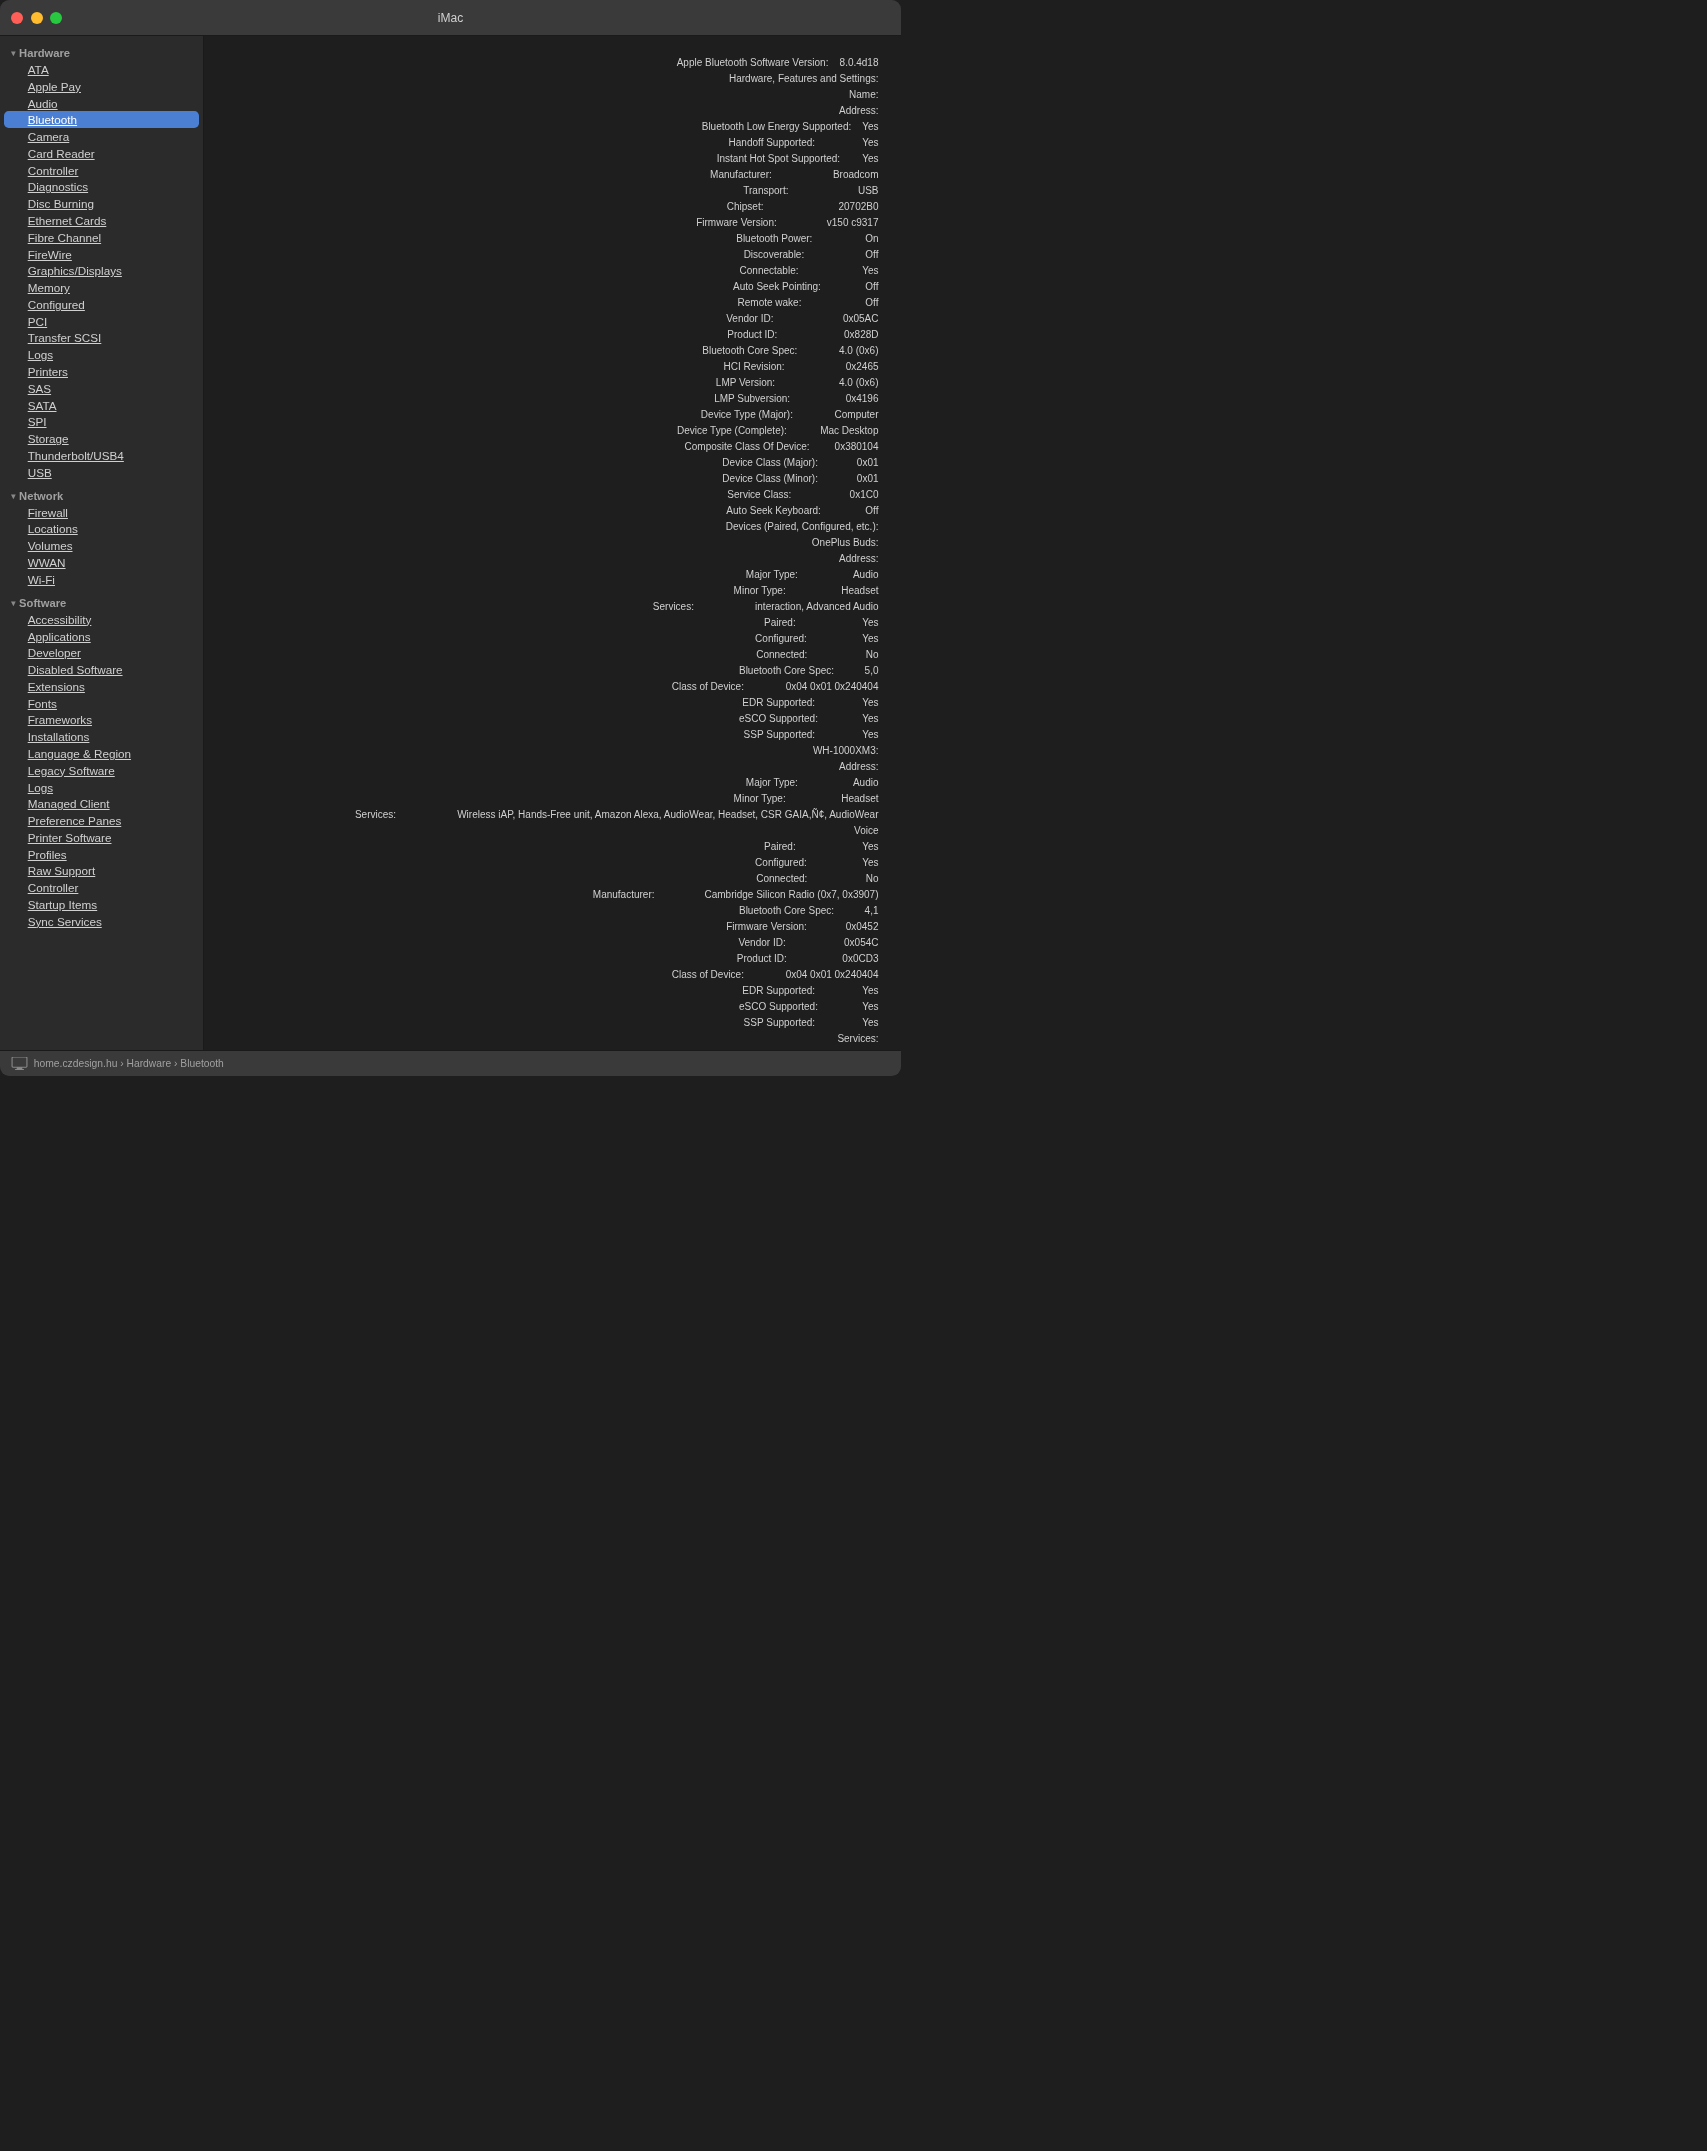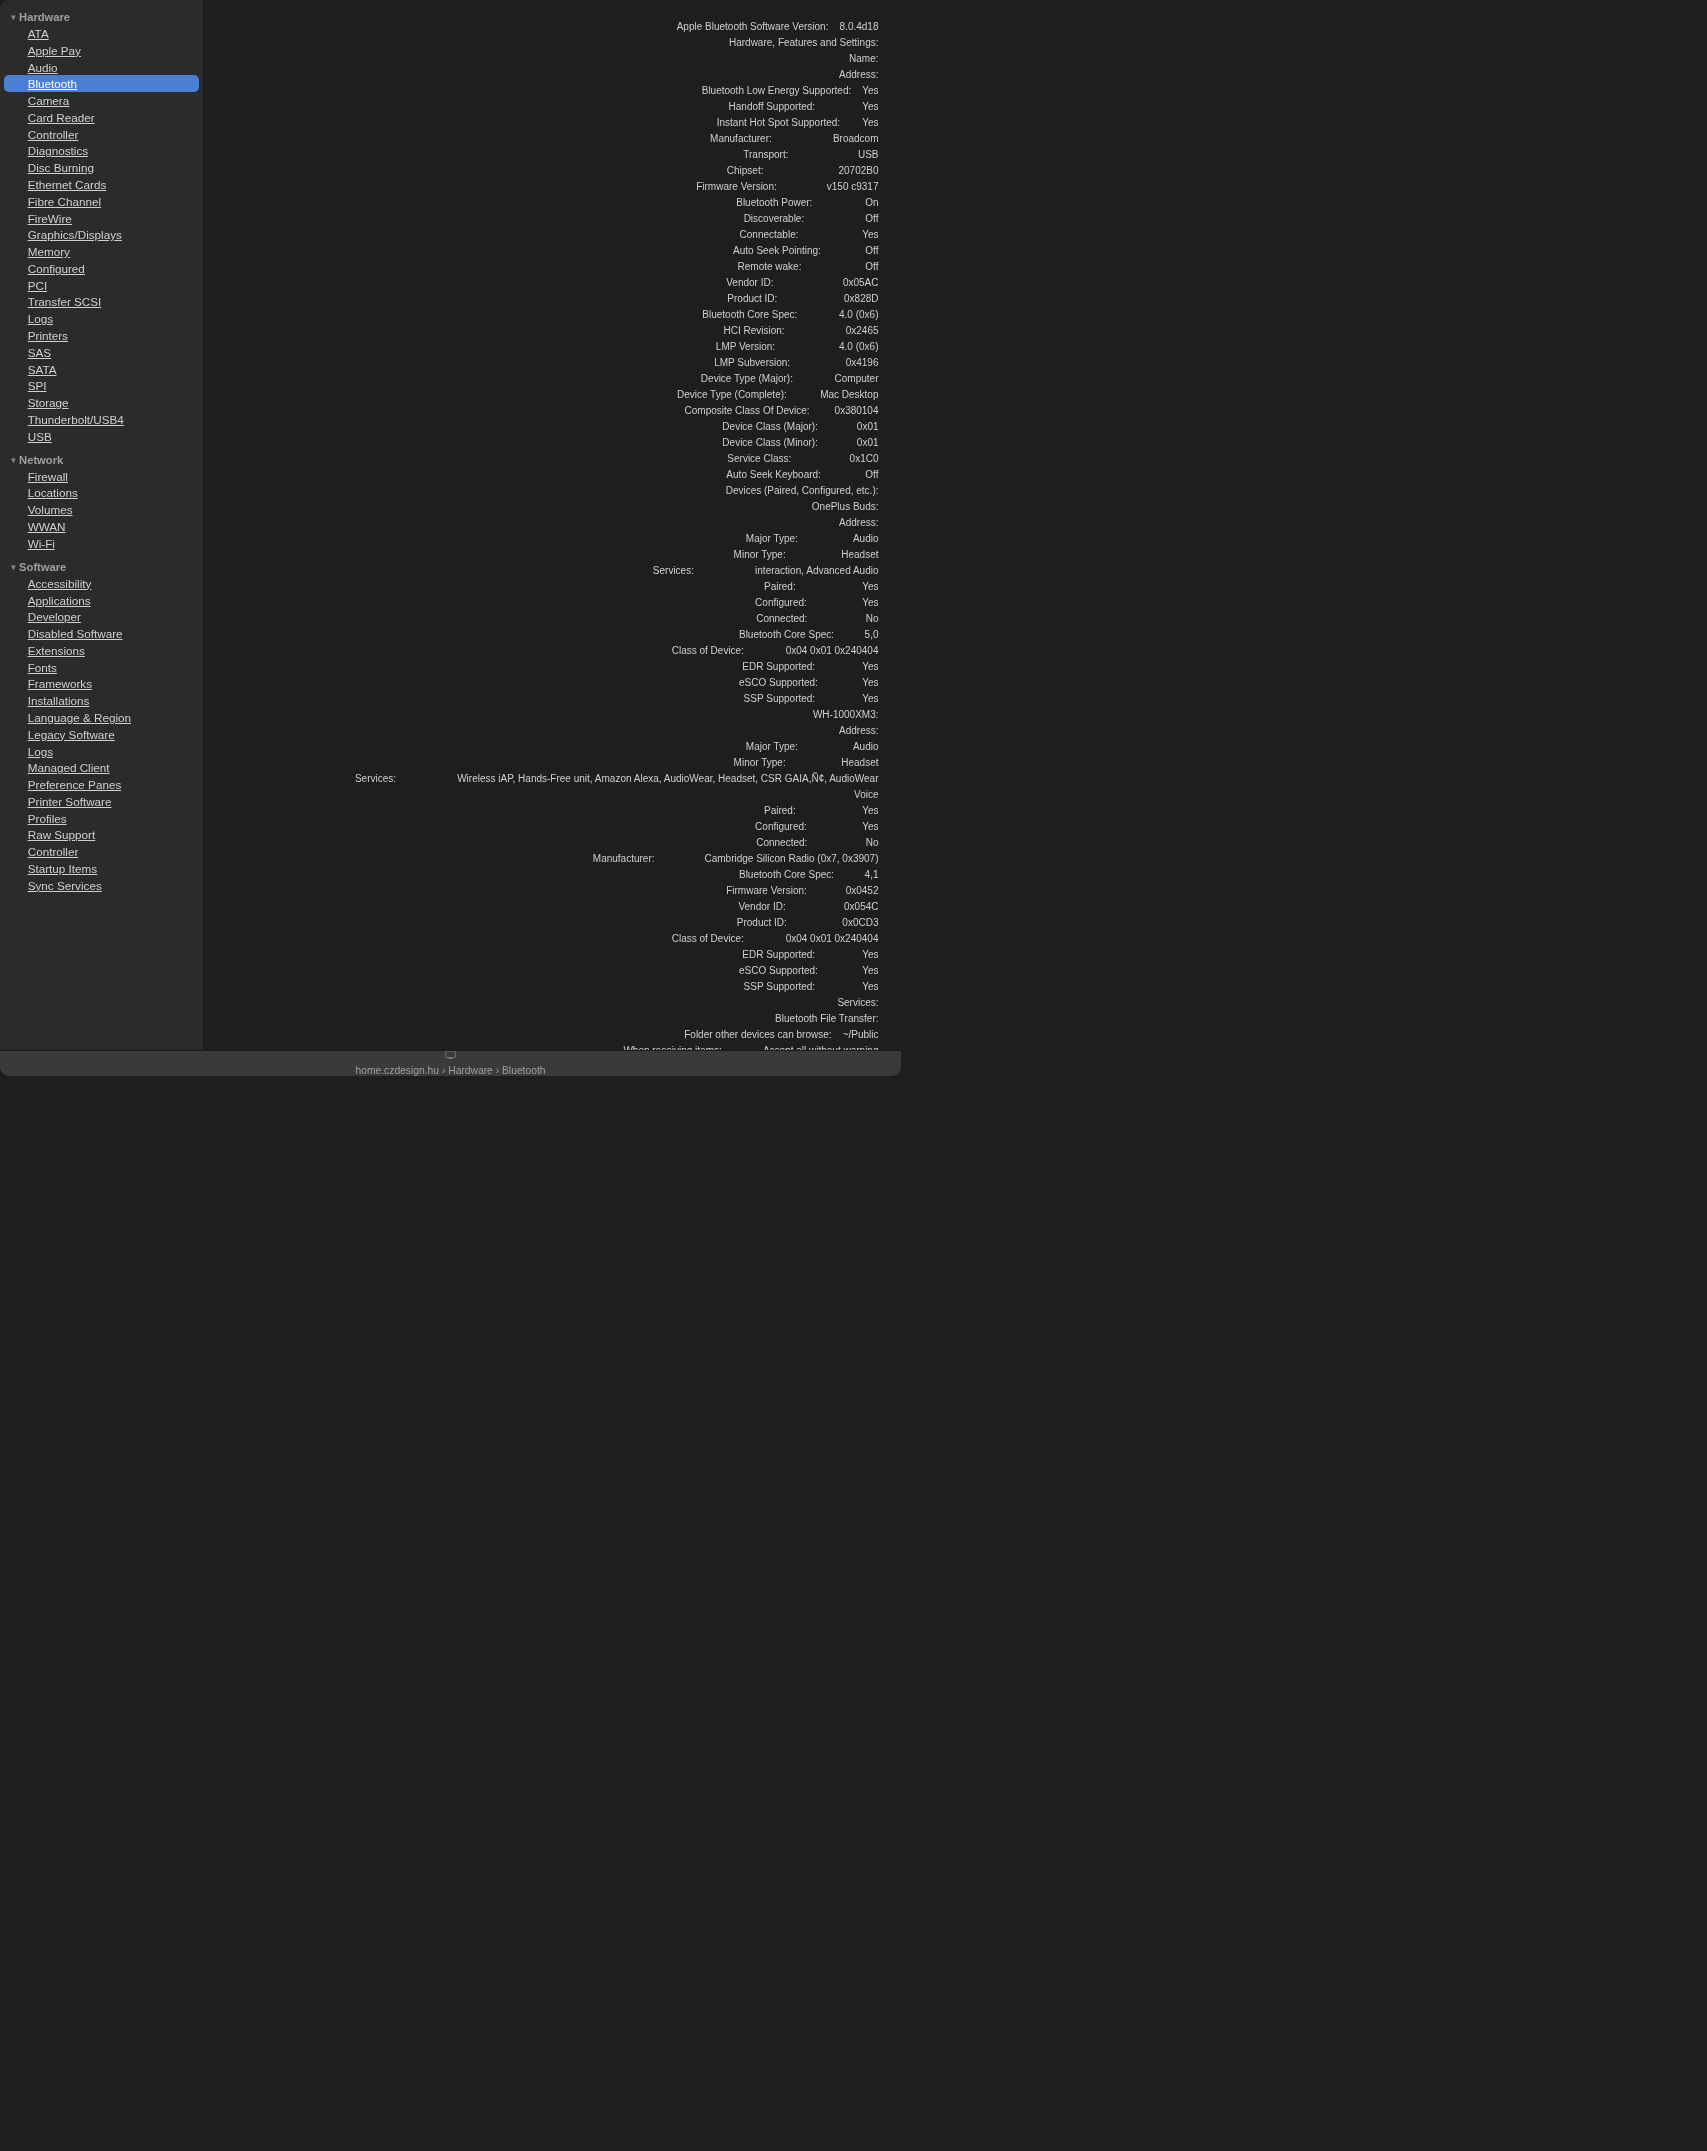--- a/index.html
+++ b/index.html
@@ -100,39 +100,46 @@
     .main-content::-webkit-scrollbar-track { background: #1e1e1e; }
     .main-content::-webkit-scrollbar-thumb { background: #555; border-radius: 3.7px; }
     .statusbar {
       height: 26px;
       background: #3a3a3a;
       border-top: 0.9px solid #1a1a1a;
       display: flex;
       align-items: center;
       padding: 0 11.2px;
       gap: 5.6px;
-      flex-direction: column;
     }
     .statusbar-text {
       color: #a0a0a0;
       font-size: 10.3px;
     }
     pre {
       font-family: Liberation Sans, sans-serif;
       font-size: 10px;
       color: #d0d0d0;
       line-height: 1.6;
       white-space: pre;
       text-align: right;
     }
   </style>
 </head>
 <body>
 
 <div class="window">
+  <div class="titlebar">
+    <div class="traffic-lights">
+      <div class="traffic-light tl-close"></div>
+      <div class="traffic-light tl-min"></div>
+      <div class="traffic-light tl-max"></div>
+    </div>
+    <span class="window-title">iMac</span>
+  </div>
 
   <div class="content">
     <div class="sidebar">
 
       <div class="sidebar-section-header">
         <span class="chevron">▾</span>
         <span>Hardware</span>
       </div>
       <div class="sidebar-item">ATA</div>
       <div class="sidebar-item">Apple Pay</div>

